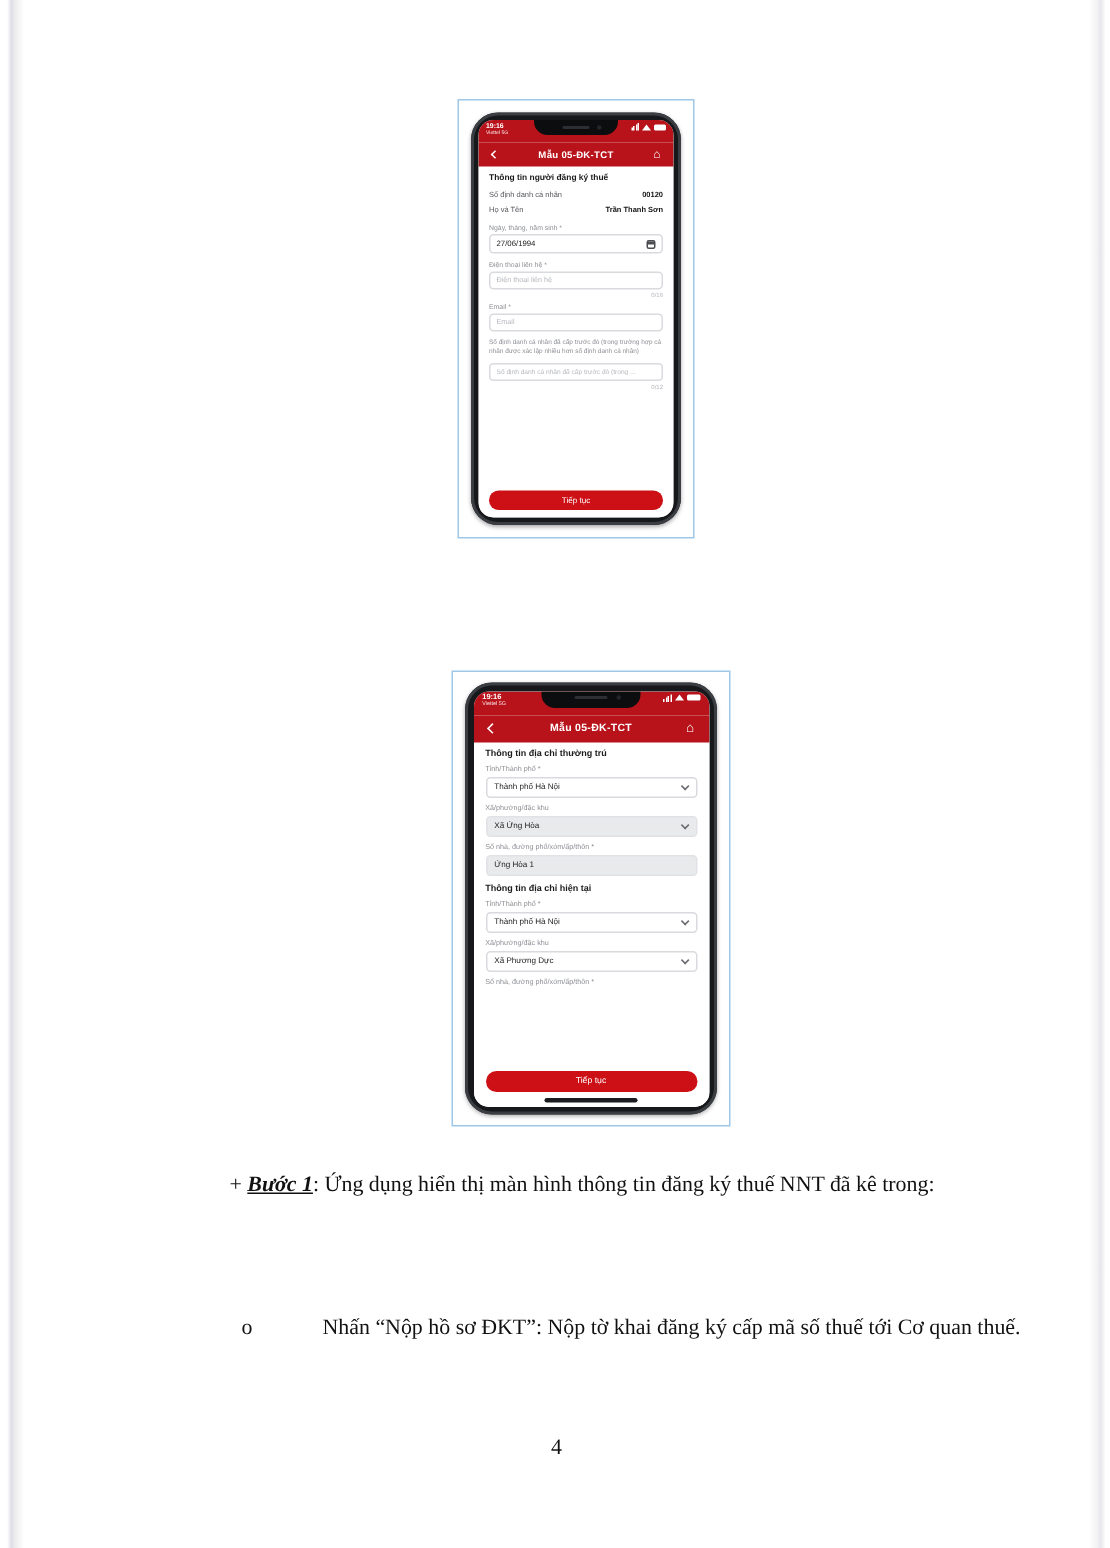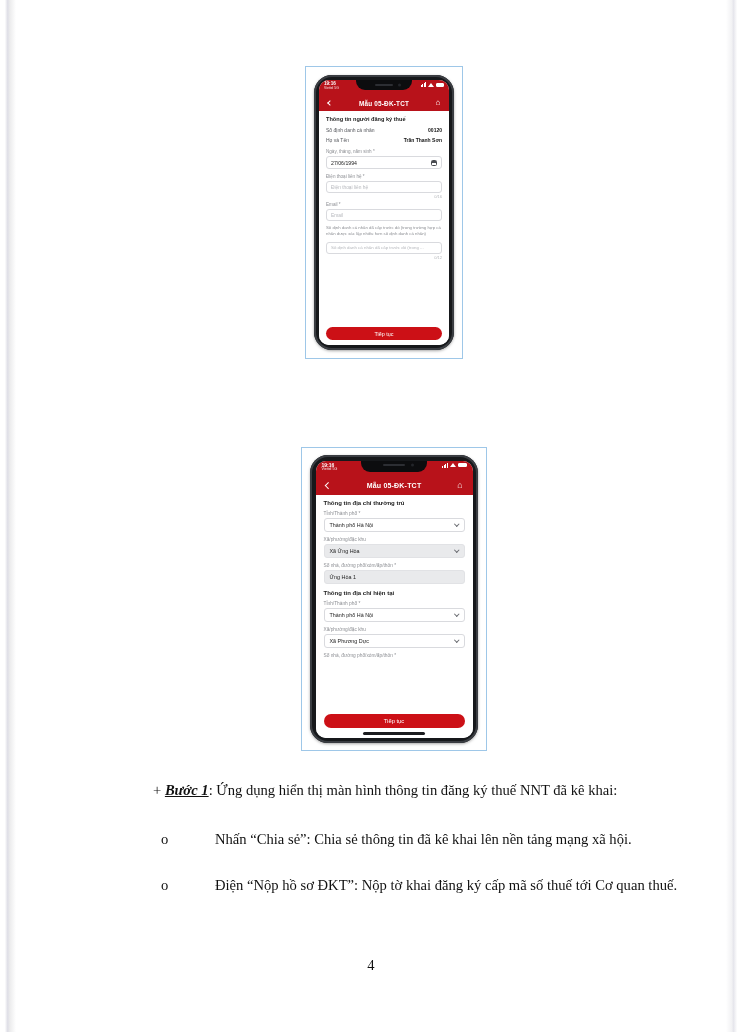--- a/index.html
+++ b/index.html
@@ -409,27 +409,24 @@
           <div style="background:#fff;padding:0 8px 3px 8px;">
             <div class="cta" style="height:14px;font-size:5.8px;">Tiếp tục</div>
             <div class="home-indicator" style="width:62px;height:2.5px;margin-top:4px;"></div>
           </div>
         </div>
       </div>
     </div>
 
     <p class="para" id="para-step5">
       <span class="indent"></span><span>+</span>
-      <span class="bw">Bước 1</span><span>: Ứng dụng hiển thị màn hình thông tin đăng ký thuế NNT đã kê khai:</span>
+      <span class="bw">Bước 1</span><span>: Ứng dụng hiển thị màn hình thông tin đăng ký thuế NNT đã kê trong:</span>
     </p>
 
-    <p class="para" id="para-b1">
-      <span class="tab-o"></span><span class="bullet-o">o</span><span class="tab-o" style="width:34px;"></span><span>Nhấn “Chia sẻ”: Chia sẻ thông tin đã kê khai lên nền tảng mạng xã hội.</span>
-    </p>
 
     <p class="para" id="para-b2">
-      <span class="tab-o"></span><span class="bullet-o">o</span><span class="tab-o" style="width:34px;"></span><span>Điện “Nộp hồ sơ ĐKT”: Nộp tờ khai đăng ký cấp mã số thuế tới Cơ quan thuế.</span>
+      <span class="tab-o"></span><span class="bullet-o">o</span><span class="tab-o" style="width:34px;"></span><span>Nhấn “Nộp hồ sơ ĐKT”: Nộp tờ khai đăng ký cấp mã số thuế tới Cơ quan thuế.</span>
     </p>
 
     <div id="page-num">4</div>
 
   </div>
 </div>
 
 </body></html>

